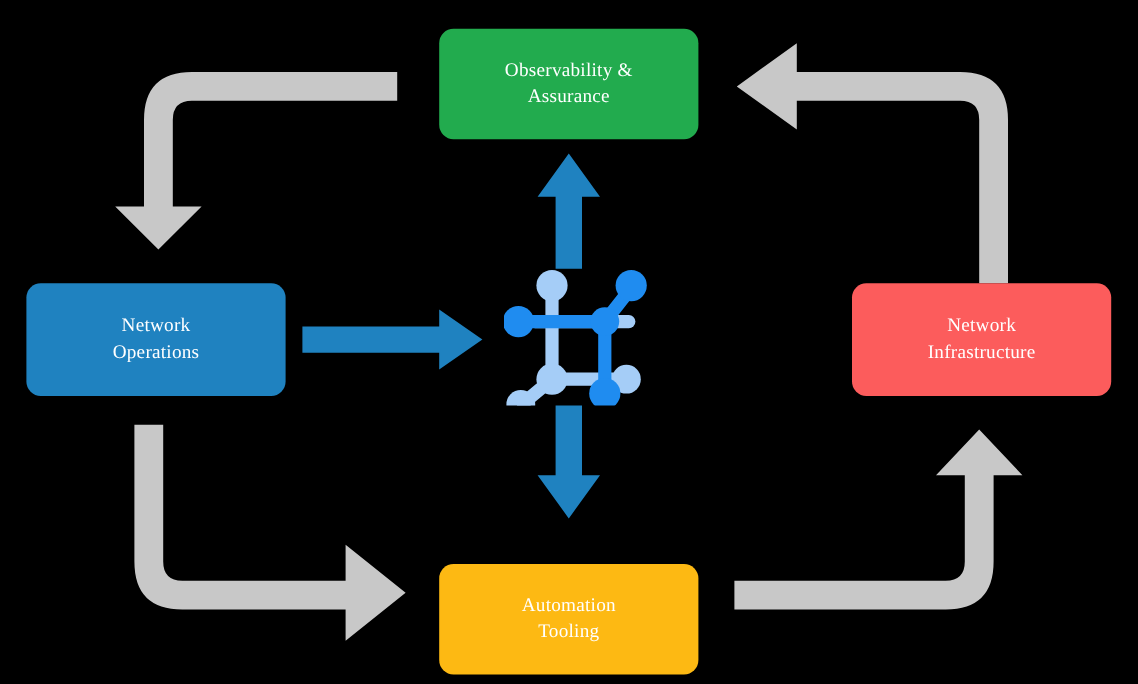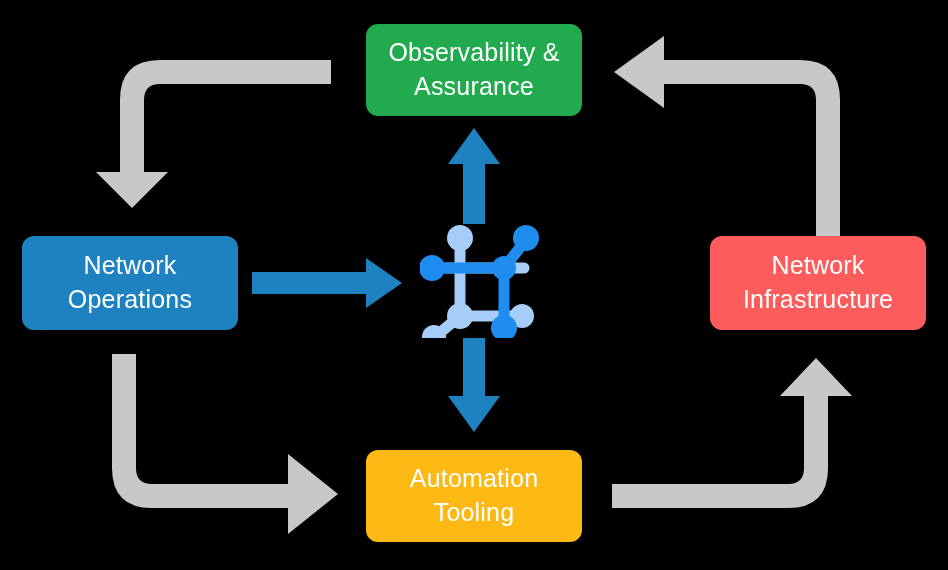--- a/index.html
+++ b/index.html
@@ -16,42 +16,43 @@
     font-family: "Liberation Sans", sans-serif;
   }
   .node-box {
     position: absolute;
     display: flex;
     align-items: center;
     justify-content: center;
     text-align: center;
     border-radius: 12px;
     color: #ffffff;
-    font-size: 25px;
+    font-size: 16px;
     line-height: 1.35;
     font-weight: 400;
     letter-spacing: 0.2px;
     box-sizing: border-box;
     padding: 6px 10px;
     white-space: pre-line;
+    font-family: Liberation Serif, serif;
   }
   #box-observability {
     left: 366px; top: 24px; width: 216px; height: 92px;
     background: #22ab4e;
   }
   #box-network-operations {
     left: 22px; top: 236px; width: 216px; height: 94px;
     background: #1f82c0;
   }
   #box-network-infrastructure {
     left: 710px; top: 236px; width: 216px; height: 94px;
     background: #fc5c5c;
   }
   #box-automation-tooling {
-    left: 366px; top: 450px; width: 216px; height: 92px;
+    left: 366px; top: 470px; width: 216px; height: 92px;
     background: #fdb913;
   }
   .svg-layer {
     position: absolute;
     left: 0; top: 0;
     width: 948px;
     height: 570px;
   }
   #center-icon {
     position: absolute;

